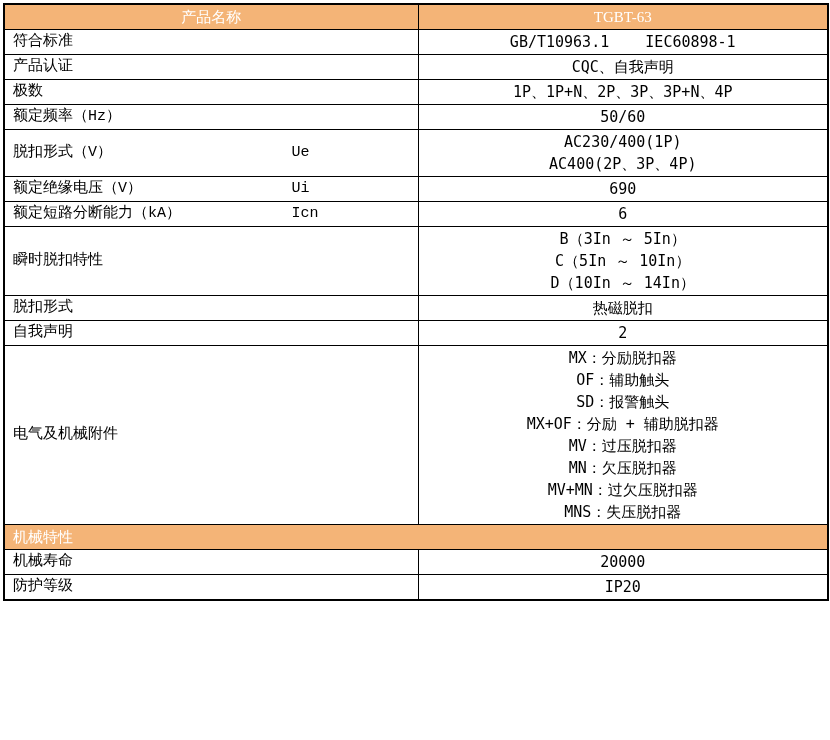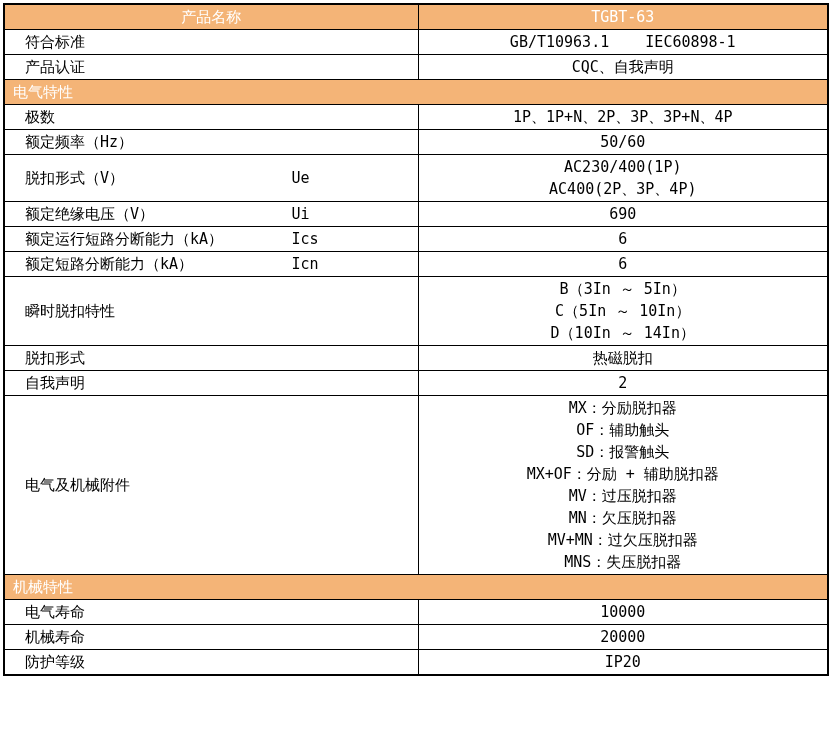--- a/index.html
+++ b/index.html
@@ -23,34 +23,36 @@
     font-size:15px;
     line-height:22px;
     padding:1px 4px;
     vertical-align:middle;
   }
   
   col.c-left{width:414px;}
   col.c-right{width:410px;}
   td.left-cell{
     text-align:left;
-    padding-left:20px;
+    padding-left:8px;
+    font-family:Liberation Mono, monospace;
   }
   .left-flex{display:flex;align-items:center;}
   .left-flex .lbl{flex:1 1 auto;}
   .left-flex .sym{flex:0 0 122px;text-align:left;}
   td.value-cell{
     text-align:center;
     white-space:pre-wrap;
   }
   tr.title-row td{
     background:var(--accent);
     color:var(--header-text);
     text-align:center;
     height:24px;
+    font-family:Liberation Serif, serif;
   }
   tr.band-row td{
     background:var(--accent);
     color:var(--header-text);
     text-align:left;
     padding-left:8px;
     height:24px;
   }
 </style>
 </head>
@@ -81,23 +83,20 @@
     <tr>
       <td class="left-cell">
             <div class="left-flex">
               <span class="lbl">产品认证</span>
               <span class="sym"></span>
             </div>
           </td>
       <td class="value-cell">CQC、自我声明</td>
     </tr>
 
-    <tr class="band-row">
-      <td colspan="2">电气特性</td>
-    </tr>
 
     <tr>
       <td class="left-cell">
             <div class="left-flex">
               <span class="lbl">极数</span>
               <span class="sym"></span>
             </div>
           </td>
       <td class="value-cell">1P、1P+N、2P、3P、3P+N、4P</td>
     </tr>
@@ -121,29 +120,20 @@
 AC400(2P、3P、4P)</td>
     </tr>
     <tr>
       <td class="left-cell">
             <div class="left-flex">
               <span class="lbl">额定绝缘电压（V）</span>
               <span class="sym">Ui</span>
             </div>
           </td>
       <td class="value-cell">690</td>
-    </tr>
-    <tr>
-      <td class="left-cell">
-            <div class="left-flex">
-              <span class="lbl">额定运行短路分断能力（kA）</span>
-              <span class="sym">Ics</span>
-            </div>
-          </td>
-      <td class="value-cell">6</td>
     </tr>
     <tr>
       <td class="left-cell">
             <div class="left-flex">
               <span class="lbl">额定短路分断能力（kA）</span>
               <span class="sym">Icn</span>
             </div>
           </td>
       <td class="value-cell">6</td>
     </tr>
@@ -193,29 +183,20 @@
 MNS：失压脱扣器</td>
     </tr>
 
     <tr class="band-row">
       <td colspan="2">机械特性</td>
     </tr>
 
     <tr>
       <td class="left-cell">
             <div class="left-flex">
-              <span class="lbl">电气寿命</span>
-              <span class="sym"></span>
-            </div>
-          </td>
-      <td class="value-cell">10000</td>
-    </tr>
-    <tr>
-      <td class="left-cell">
-            <div class="left-flex">
               <span class="lbl">机械寿命</span>
               <span class="sym"></span>
             </div>
           </td>
       <td class="value-cell">20000</td>
     </tr>
     <tr>
       <td class="left-cell">
             <div class="left-flex">
               <span class="lbl">防护等级</span>

